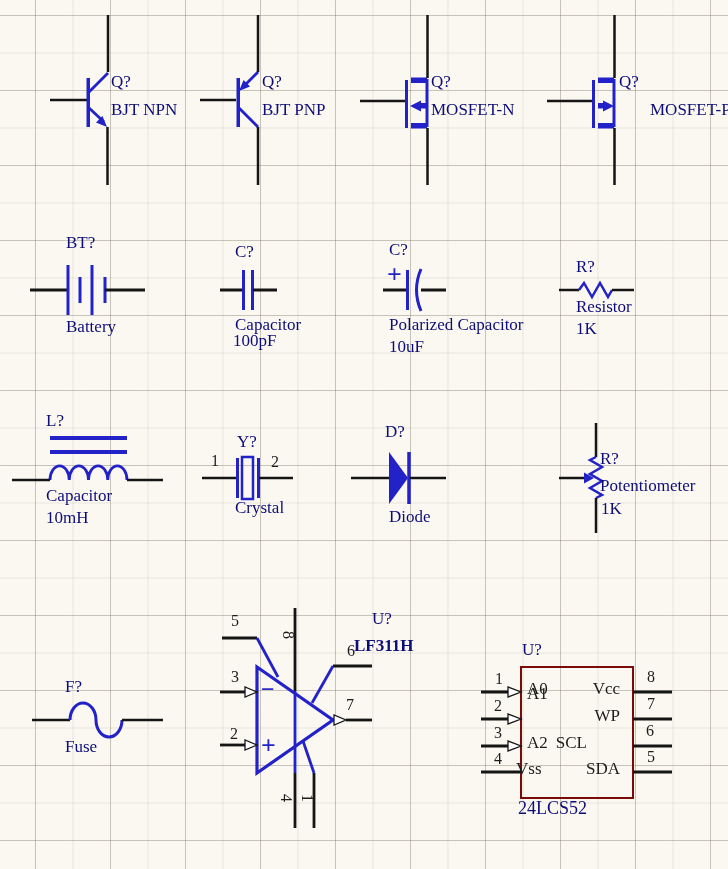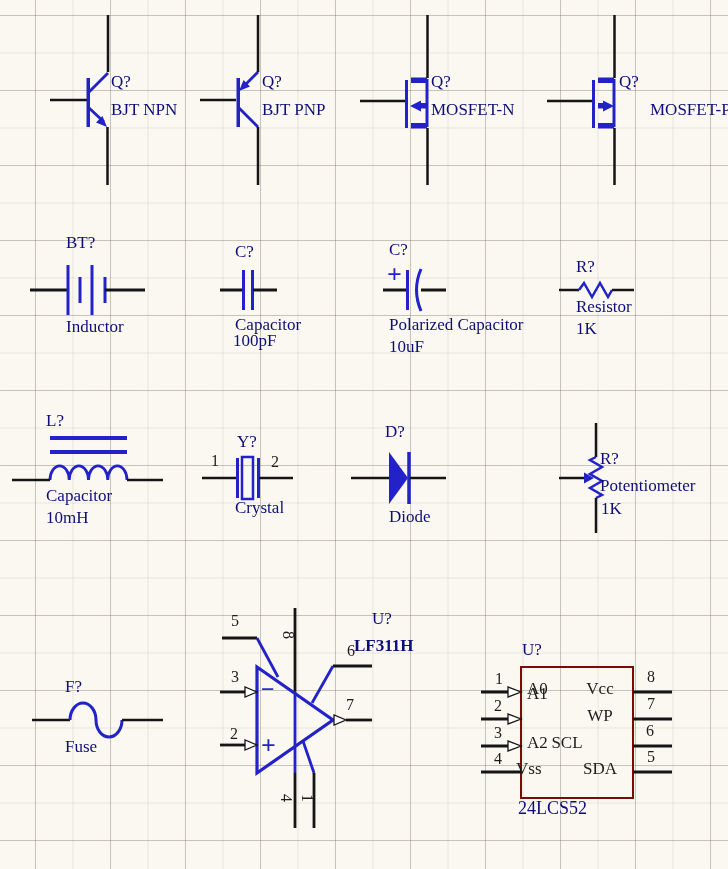--- a/index.html
+++ b/index.html
@@ -21,21 +21,21 @@
   .blk{stroke:#151515;fill:none;}
   .harrow{fill:#ffffff;stroke:#151515;stroke-width:1.3;}
   .icrect{stroke:var(--ic);fill:none;stroke-width:2;}
   .lbl{position:absolute;white-space:nowrap;line-height:1;font-size:17px;color:var(--lab);}
   .pnum{position:absolute;white-space:nowrap;line-height:1;font-size:16px;color:#1c1c1c;}
   .pname{position:absolute;white-space:nowrap;line-height:1;font-size:17px;color:#1c1c1c;}
   .bold{font-weight:bold;}
   .big{font-size:18px;}
   .sign{position:absolute;line-height:1;font-weight:bold;color:var(--sym);font-size:26px;}
   .rot{transform:rotate(90deg);transform-origin:center;width:18px;height:18px;text-align:center;}
-  .ralign{text-align:center;width:40px;}
+  .ralign{text-align:right;width:40px;}
 </style>
 </head>
 <body>
 
 <div class="canvas">
 
   <svg class="sym" style="left:40px;top:10px" width="90" height="180">
     <line class="blk" stroke-width="2.5" x1="68" y1="5" x2="68" y2="62"></line>
     <line class="blk" stroke-width="2.5" x1="10" y1="90" x2="48" y2="90"></line>
     <rect class="sf" x="46.5" y="68" width="3.5" height="49"></rect>
@@ -89,21 +89,21 @@
 
   <svg class="sym" style="left:25px;top:255px" width="125" height="70">
     <line class="blk" stroke-width="3" x1="5" y1="35" x2="43" y2="35"></line>
     <line class="st" stroke-width="3" x1="43" y1="10" x2="43" y2="60"></line>
     <line class="st" stroke-width="3" x1="55" y1="22" x2="55" y2="48"></line>
     <line class="st" stroke-width="3" x1="67" y1="10" x2="67" y2="60"></line>
     <line class="st" stroke-width="3" x1="80" y1="22" x2="80" y2="48"></line>
     <line class="blk" stroke-width="3" x1="80" y1="35" x2="120" y2="35"></line>
   </svg>
   <div class="lbl" style="left:66px;top:234px">BT?</div>
-  <div class="lbl" style="left:66px;top:318px">Inductor</div>
+  <div class="lbl" style="left:66px;top:318px">Battery</div>
 
   <svg class="sym" style="left:215px;top:260px" width="70" height="60">
     <line class="blk" stroke-width="3" x1="5" y1="30" x2="28" y2="30"></line>
     <line class="st" stroke-width="3" x1="28.5" y1="10" x2="28.5" y2="50"></line>
     <line class="st" stroke-width="3" x1="37.5" y1="10" x2="37.5" y2="50"></line>
     <line class="blk" stroke-width="3" x1="38" y1="30" x2="62" y2="30"></line>
   </svg>
   <div class="lbl" style="left:235px;top:243px">C?</div>
   <div class="lbl" style="left:235px;top:316px">Capacitor</div>
   <div class="lbl" style="left:233px;top:332px">100pF</div>

